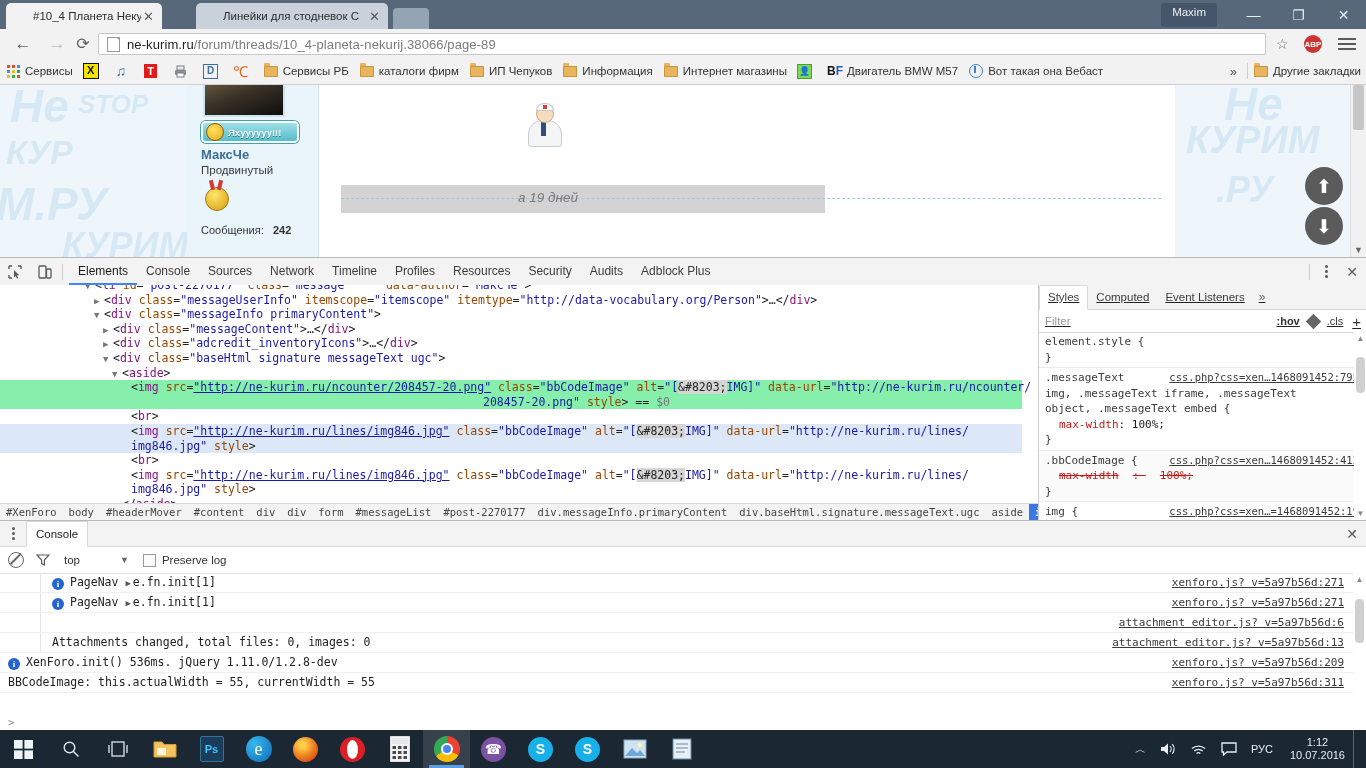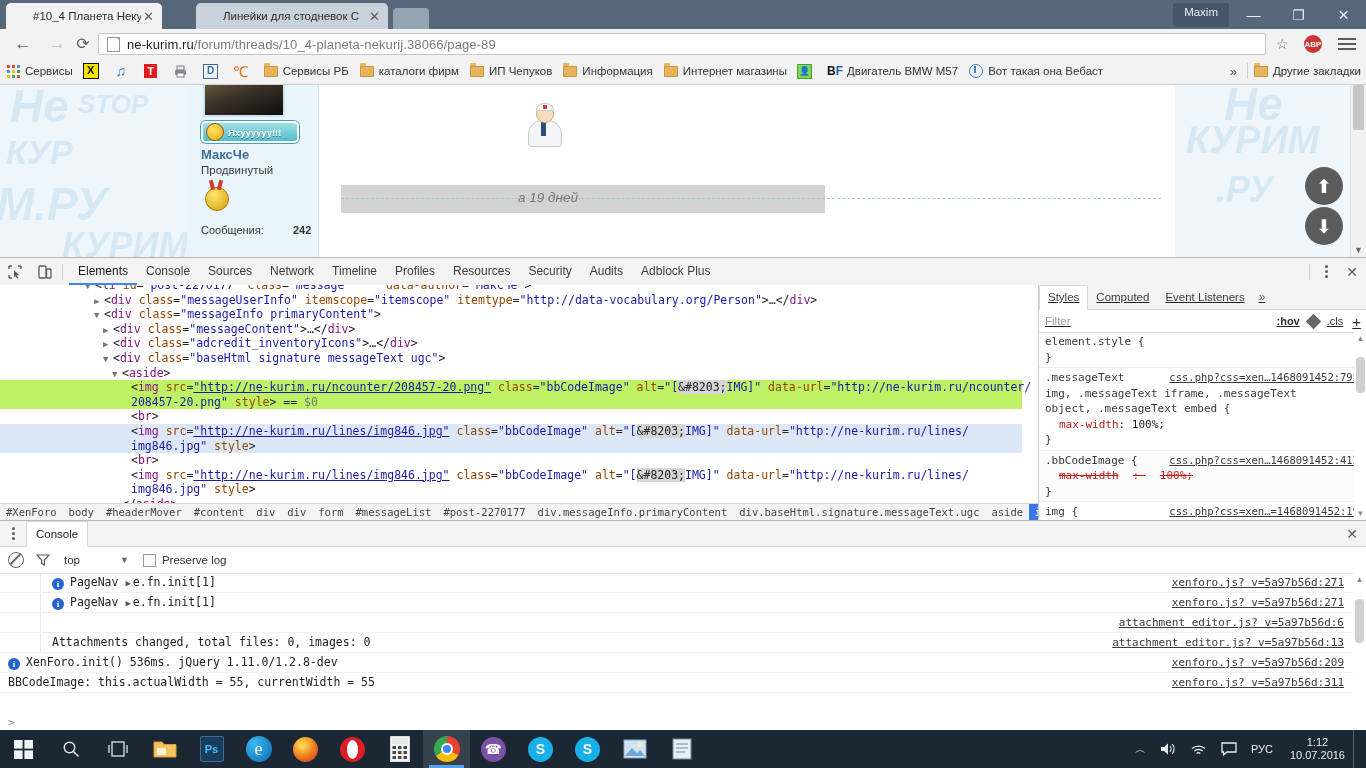--- a/index.html
+++ b/index.html
@@ -21,21 +21,21 @@
   .tab.inactive{background:#c9d2da;}
   .tab .favicon{width:15px;height:15px;flex:0 0 15px;margin-right:6px;position:relative;}
   .shield{width:15px;height:15px;background:#d93025;
     -webkit-clip-path:polygon(50% 0,100% 18%,100% 62%,50% 100%,0 62%,0 18%);
     clip-path:polygon(50% 0,100% 18%,100% 62%,50% 100%,0 62%,0 18%);
     position:relative;}
   .shield:after{content:"";position:absolute;left:6px;top:2px;width:2px;height:11px;background:#fff;transform:rotate(30deg);}
   .tab .tabtitle{font-size:11.5px;color:#2b2b2b;white-space:nowrap;overflow:hidden;text-overflow:clip;flex:1 1 auto;}
   .tab .tabclose{width:15px;flex:0 0 15px;text-align:center;font-size:13px;color:#5a5a5a;line-height:13px;}
   #tab-new{position:absolute;left:393px;top:8px;width:36px;height:21px;background:#95a4b2;border-radius:4px 4px 0 0;}
-  #win-user{position:absolute;right:137px;top:3px;height:21px;padding:3px 11px 0;background:#46566a;color:#e8edf2;font-size:11.5px;border-radius:3px;}
+  #win-user{position:absolute;right:149px;top:3px;height:21px;padding:3px 11px 0;background:#46566a;color:#e8edf2;font-size:11.5px;border-radius:3px;}
   .wbtn{position:absolute;top:0;width:45px;height:29px;color:#e9eef3;font-size:14px;display:flex;align-items:center;justify-content:center;}
   #win-min{right:90px;}#win-max{right:45px;}#win-close{right:0;}
 
   
   #toolbar{position:absolute;left:0;top:29px;width:1366px;height:29px;background:#f2f2f2;}
   .navbtn{position:absolute;top:0;width:34px;height:29px;display:flex;align-items:center;justify-content:center;font-size:17px;}
   #nav-back{left:6px;color:#5c5c5c;}#nav-fwd{left:40px;color:#bdbdbd;}#nav-reload{left:66px;color:#5c5c5c;font-size:16px;}
   #omnibox{position:absolute;left:98px;top:4px;width:1168px;height:22px;background:#fff;border:1px solid #c6c6c6;border-radius:2px;display:flex;align-items:center;padding:0 8px;box-sizing:border-box;}
   #page-doc-icon{width:11px;height:13px;border:1px solid #9a9a9a;background:#fff;margin-right:7px;flex:0 0 11px;position:relative;}
   #page-doc-icon:after{content:"";position:absolute;right:-1px;top:-1px;border-width:0 4px 4px 0;border-style:solid;border-color:transparent #9a9a9a transparent transparent;}
@@ -65,21 +65,21 @@
   #avatar{position:absolute;left:16px;top:-24px;width:78px;height:52px;background:linear-gradient(160deg,#8d7a4e,#3a3228 55%,#0e0d0c);border:2px solid #cfe2ef;}
   #userbanner{position:absolute;left:14px;top:36px;width:98px;height:22px;border:2px solid #fff;border-radius:5px;background:linear-gradient(#9fe0e8,#55bcc9);box-shadow:0 0 0 1px #3ea4b2;display:flex;align-items:center;padding-left:3px;box-sizing:border-box;}
   #banner-face{width:16px;height:16px;border-radius:50%;background:radial-gradient(circle at 40% 35%,#ffe35e,#e8a81c);border:1px solid #8a5f06;flex:0 0 16px;}
   #banner-text{font-size:9.5px;color:#fff;font-weight:bold;margin-left:4px;text-shadow:0 1px 0 #2c7d89;}
   #uname{position:absolute;left:14px;top:62px;font-size:13px;font-weight:bold;color:#3b6e9a;}
   #utitle{position:absolute;left:14px;top:79px;font-size:11.5px;color:#3a3a3a;}
   #umedal{position:absolute;left:18px;top:102px;width:22px;height:22px;border-radius:50%;background:radial-gradient(circle at 38% 32%,#ffe76b,#d59b12);border:1px solid #a87a0c;}
   #umedal:before{content:"";position:absolute;left:4px;top:-8px;width:4px;height:10px;background:#d23b33;transform:rotate(-14deg);}
   #umedal:after{content:"";position:absolute;left:12px;top:-8px;width:4px;height:10px;background:#d23b33;transform:rotate(14deg);}
   #msgcount-l{position:absolute;left:14px;top:139px;font-size:11px;color:#333;}
-  #msgcount-v{position:absolute;left:106px;top:139px;font-size:11px;color:#333;font-weight:bold;}
+  #msgcount-v{position:absolute;left:86px;top:139px;font-size:11px;color:#333;font-weight:bold;}
   #doc-emoji{position:absolute;left:340px;top:20px;width:34px;height:40px;}
   #doc-head{position:absolute;left:9px;top:0;width:16px;height:16px;border-radius:50%;background:#f4ddc0;border:1px solid #c9ad8c;}
   #doc-hat{position:absolute;left:9px;top:-2px;width:16px;height:6px;border-radius:8px 8px 0 0;background:#fff;border:1px solid #c7c7c7;}
   #doc-hat:after{content:"";position:absolute;left:6px;top:1px;width:4px;height:4px;background:#d63d3d;}
   #doc-body{position:absolute;left:1px;top:15px;width:32px;height:25px;border-radius:14px 14px 3px 3px;background:#f3f5f7;border:1px solid #c8ccd1;}
   #doc-tie{position:absolute;left:14px;top:17px;width:5px;height:14px;background:#2f4e80;}
   #sep-line{position:absolute;left:154px;top:113px;width:820px;border-top:1px dashed #9fc7df;}
   #hlbar{position:absolute;left:154px;top:100px;width:484px;height:28px;background:rgba(130,130,130,.35);}
   #hl-italic{position:absolute;left:331px;top:105px;font-style:italic;font-size:13.5px;color:#777;}
   #scrollup,#scrolldn{position:absolute;right:23px;width:38px;height:38px;border-radius:50%;background:#5b5b5b;display:flex;align-items:center;justify-content:center;color:#fff;font-size:19px;}
@@ -98,21 +98,21 @@
   #dt-right{margin-left:auto;display:flex;align-items:center;}
   #dt-vsep{width:1px;height:16px;background:#cdcdcd;margin-right:4px;}
   #dt-kebab{width:24px;height:27px;display:flex;flex-direction:column;align-items:center;justify-content:center;gap:2px;}
   #dt-kebab i{width:3px;height:3px;border-radius:50%;background:#5a5a5a;display:block;}
   #dt-x{width:28px;height:27px;display:flex;align-items:center;justify-content:center;color:#5a5a5a;font-size:14px;}
 
   
   #elements{position:absolute;left:0;top:27px;width:1038px;height:218px;overflow:hidden;background:#fff;}
   #domtree{position:absolute;left:0;top:0;width:1022px;font-size:11.5px;line-height:14.6px;}
   .dl{white-space:pre;padding-left:4px;position:relative;height:14.6px;}
-  .dl.sel2{background:#bef264;}
+  .dl.sel2{background:#86efac;text-align:center;}
   .dl.hl{background:#dce8f7;}
   .tw{color:#777;font-size:9px;display:inline-block;width:10px;}
   .tg{color:#881280;}
   .at{color:#994500;}
   .av{color:#1a1aa6;}
   .pn{color:#222;}
   .lnk{color:#1a1aa6;text-decoration:underline;}
   .ent{background:#d6d6d6;}
   .gr{color:#777;}
   #dom-scroll{position:absolute;right:0;top:27px;width:15px;height:218px;background:#fff;border-left:1px solid #ececec;}

